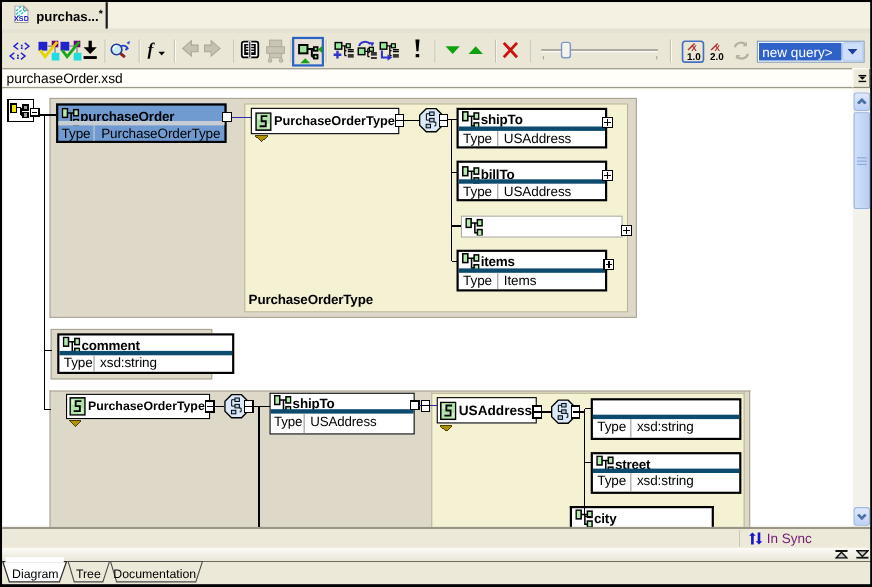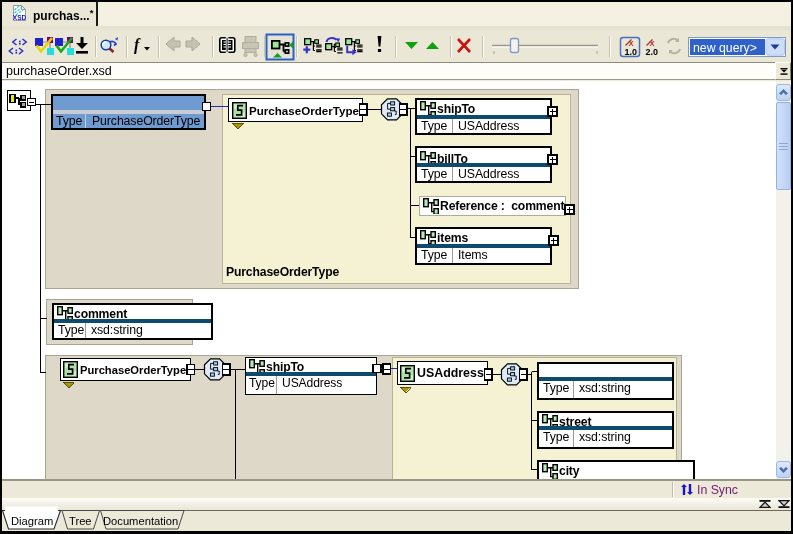--- a/index.html
+++ b/index.html
@@ -210,20 +210,28 @@
     <rect x="0.5" y="5.4" width="7" height="1.4" fill="#000"></rect>
 </svg>
 
 <div class="a" style="left:2px;top:81px;width:774px;height:398px;background:#fff"></div>
 
 <div class="panel" style="left:45px;top:89px;width:534px;height:200px"></div>
 <div class="ypanel" style="left:222px;top:94px;width:349px;height:190px"></div>
 <div class="a" style="left:226px;top:265px;font-size:12.2px;font-weight:bold;letter-spacing:-0.15px">PurchaseOrderType</div>
 
 <div class="ebox" style="left:51px;top:94px;width:155px;height:36px;background:#6f9bd1">
+  <div class="et" style="height:19px;padding-left:3px"><svg width="16" height="16" viewBox="0 0 16 16" style="margin-right:1px">
+    <g stroke="#000" stroke-width="1.4" fill="none">
+          <path d="M5,4.7 H11 M8.7,4.7 V13.6 H11"></path>
+        </g>
+    <rect x="0.7" y="0.7" width="4.6" height="8" fill="#b5ecb1" stroke="#000" stroke-width="1.4"></rect>
+    <rect x="11" y="1.7" width="4.3" height="5.6" fill="#b5ecb1" stroke="#000" stroke-width="1.4"></rect>
+    <rect x="11" y="10.7" width="4.3" height="5.6" fill="#b5ecb1" stroke="#000" stroke-width="1.4"></rect>
+  </svg>purchaseOrder</div>
   <div class="tr" style="height:14px;border-top-color:#c8cdd4">
     <span class="tl" style="width:32px;padding-left:3px">Type</span>
       <span class="tv" style="border-left-color:#c8cdd4;padding-left:6px">PurchaseOrderType</span>
   </div>
 </div>
 
 <div class="hbox" style="left:228px;top:98px;width:135px;height:24px;padding-left:3px;font-size:11.6px">
   <svg width="15" height="17" viewBox="0 0 15 17" style="margin-right:2px">
     <rect x="0.7" y="0.7" width="13.6" height="15.6" fill="#aee2a8" stroke="#000" stroke-width="1.4"></rect>
     <rect x="2.2" y="2.2" width="4.5" height="4.5" fill="#d2f2cc"></rect>
@@ -264,21 +272,20 @@
 <div class="ebox1" style="left:419px;top:196px;width:147px;height:20px">
   <div class="et" style="height:18px;padding-left:3px">
       <svg width="16" height="16" viewBox="0 0 16 16" style="margin-right:1px">
     <g stroke="#000" stroke-width="1.4" fill="none">
           <path d="M5,4.7 H11 M8.7,4.7 V13.6 H11"></path>
         </g>
     <rect x="0.7" y="0.7" width="4.6" height="8" fill="#b5ecb1" stroke="#000" stroke-width="1.4"></rect>
     <rect x="11" y="1.7" width="4.3" height="5.6" fill="#b5ecb1" stroke="#000" stroke-width="1.4"></rect>
     <rect x="11" y="10.7" width="4.3" height="5.6" fill="#b5ecb1" stroke="#000" stroke-width="1.4"></rect>
   </svg>
-      <span style="font-size:12.2px">Reference :&nbsp;&nbsp;comment</span>
     </div>
 </div>
 
 <div class="ebox" style="left:415px;top:227px;width:137px;height:38px">
   <div class="et" style="height:17px;padding-left:3px"><svg width="16" height="16" viewBox="0 0 16 16" style="margin-right:1px">
     <g stroke="#000" stroke-width="1.4" fill="none">
           <path d="M5,4.7 H11 M8.7,4.7 V13.6 H11"></path>
         </g>
     <rect x="0.7" y="0.7" width="4.6" height="8" fill="#b5ecb1" stroke="#000" stroke-width="1.4"></rect>
     <rect x="11" y="1.7" width="4.3" height="5.6" fill="#b5ecb1" stroke="#000" stroke-width="1.4"></rect>
@@ -357,21 +364,21 @@
     <rect x="0.7" y="0.7" width="4.6" height="8" fill="#b5ecb1" stroke="#000" stroke-width="1.4"></rect>
     <rect x="11" y="1.7" width="4.3" height="5.6" fill="#b5ecb1" stroke="#000" stroke-width="1.4"></rect>
     <rect x="11" y="10.7" width="4.3" height="5.6" fill="#b5ecb1" stroke="#000" stroke-width="1.4"></rect>
   </svg>street</div>
   <div class="tr" style="height:17px">
       <span class="tl" style="width:34px">Type</span>
       <span class="tv">xsd:string</span>
     </div>
 </div>
 
-<div class="ebox" style="left:537px;top:460px;width:158px;height:19px;border-bottom:none">
+<div class="ebox" style="left:518px;top:460px;width:131px;height:19px;border-bottom:none">
   <div class="et" style="height:17px;padding-left:3px"><svg width="16" height="16" viewBox="0 0 16 16" style="margin-right:1px">
     <g stroke="#000" stroke-width="1.4" fill="none">
           <path d="M5,4.7 H11 M8.7,4.7 V13.6 H11"></path>
         </g>
     <rect x="0.7" y="0.7" width="4.6" height="8" fill="#b5ecb1" stroke="#000" stroke-width="1.4"></rect>
     <rect x="11" y="1.7" width="4.3" height="5.6" fill="#b5ecb1" stroke="#000" stroke-width="1.4"></rect>
     <rect x="11" y="10.7" width="4.3" height="5.6" fill="#b5ecb1" stroke="#000" stroke-width="1.4"></rect>
   </svg>city</div>
 </div>
 

